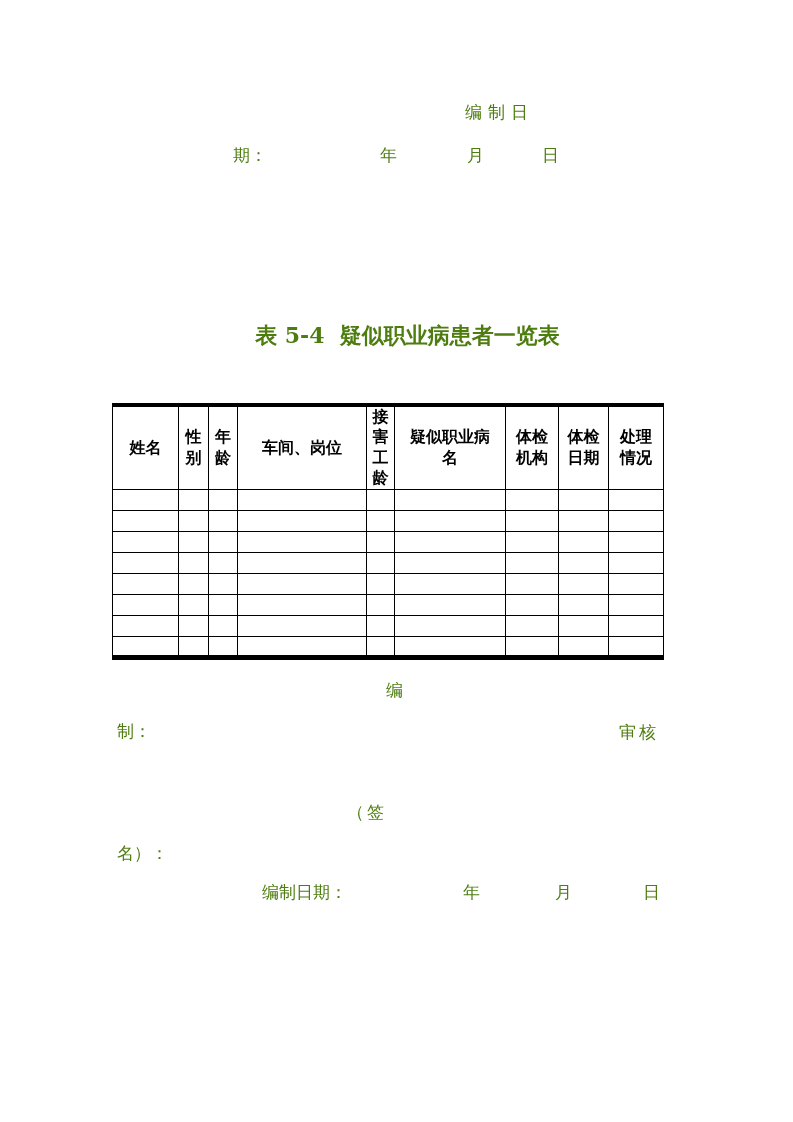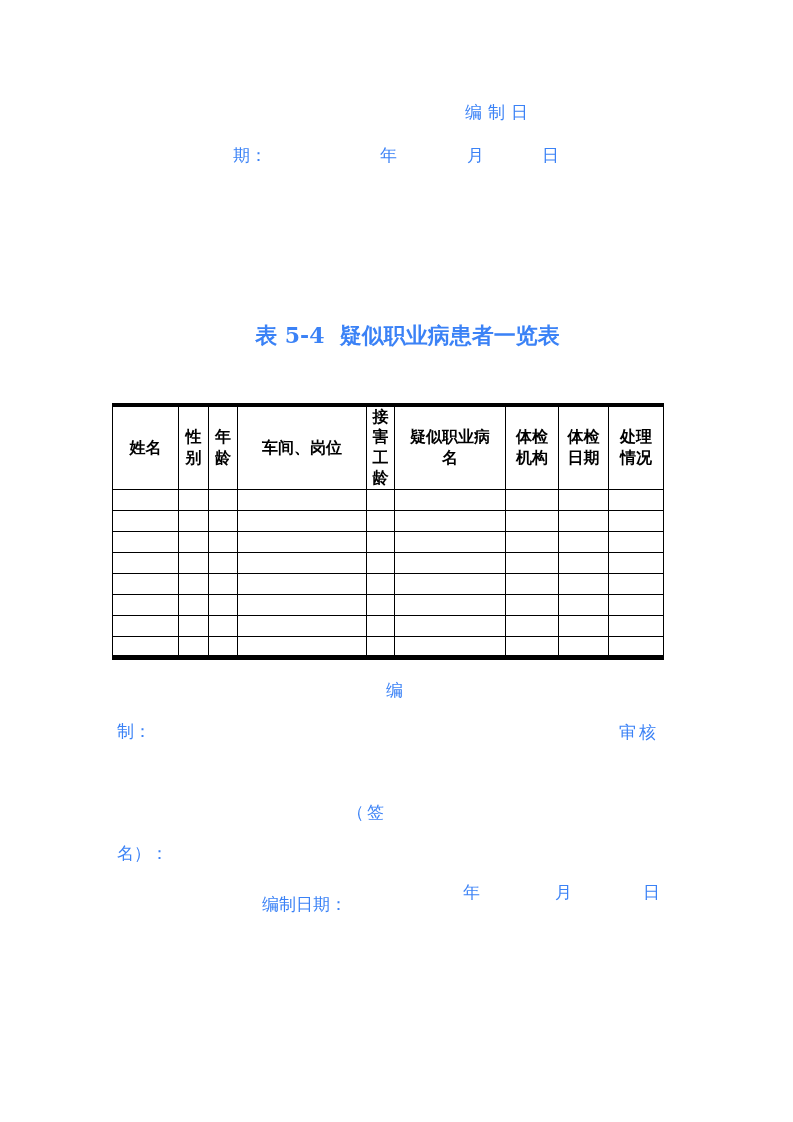--- a/index.html
+++ b/index.html
@@ -13,21 +13,21 @@
     position: relative;
     width: 793px; height: 1122px;
     background: #ffffff;
     overflow: hidden;
   }
   .frag {
     position: absolute;
     font-size: 17px;
     line-height: 1;
     white-space: pre;
-    color: #3b82f6;
+    color: #4d7c0f;
   }
   
   .f-bianzhiri { left: 465px; top: 104px; letter-spacing: 6px; }
   .f-qi        { left: 233px; top: 147px; }
   .f-nian1     { left: 380px; top: 147px; }
   .f-yue1      { left: 467px; top: 147px; }
   .f-ri1       { left: 542px; top: 147px; }
   
   .f-title {
     left: 11px; top: 324px; width: 793px;
@@ -60,21 +60,21 @@
   table.roster tbody tr { height: 21px; }
   col.c0 { width: 66px; }  col.c1 { width: 30px; }  col.c2 { width: 29px; }
   col.c3 { width: 129px; } col.c4 { width: 28px; }  col.c5 { width: 111px; }
   col.c6 { width: 53px; }  col.c7 { width: 50px; }  col.c8 { width: 55px; }
   
   .f-bian   { left: 386px; top: 682px; }
   .f-zhi    { left: 117px; top: 723px; }
   .f-shenhe { left: 619px; top: 724px; letter-spacing: 3px; }
   .f-qian   { left: 347px; top: 804px; letter-spacing: 3px; }
   .f-ming   { left: 117px; top: 845px; }
-  .f-bzrq   { left: 262px; top: 884px; margin-top: 12px; }
+  .f-bzrq   { left: 262px; top: 884px; }
   .f-nian2  { left: 463px; top: 884px; }
   .f-yue2   { left: 555px; top: 884px; }
   .f-ri2    { left: 643px; top: 884px; }
 </style>
 </head>
 <body>
 
 <div class="page">
 
   <span class="frag f-bianzhiri">编制日</span>

